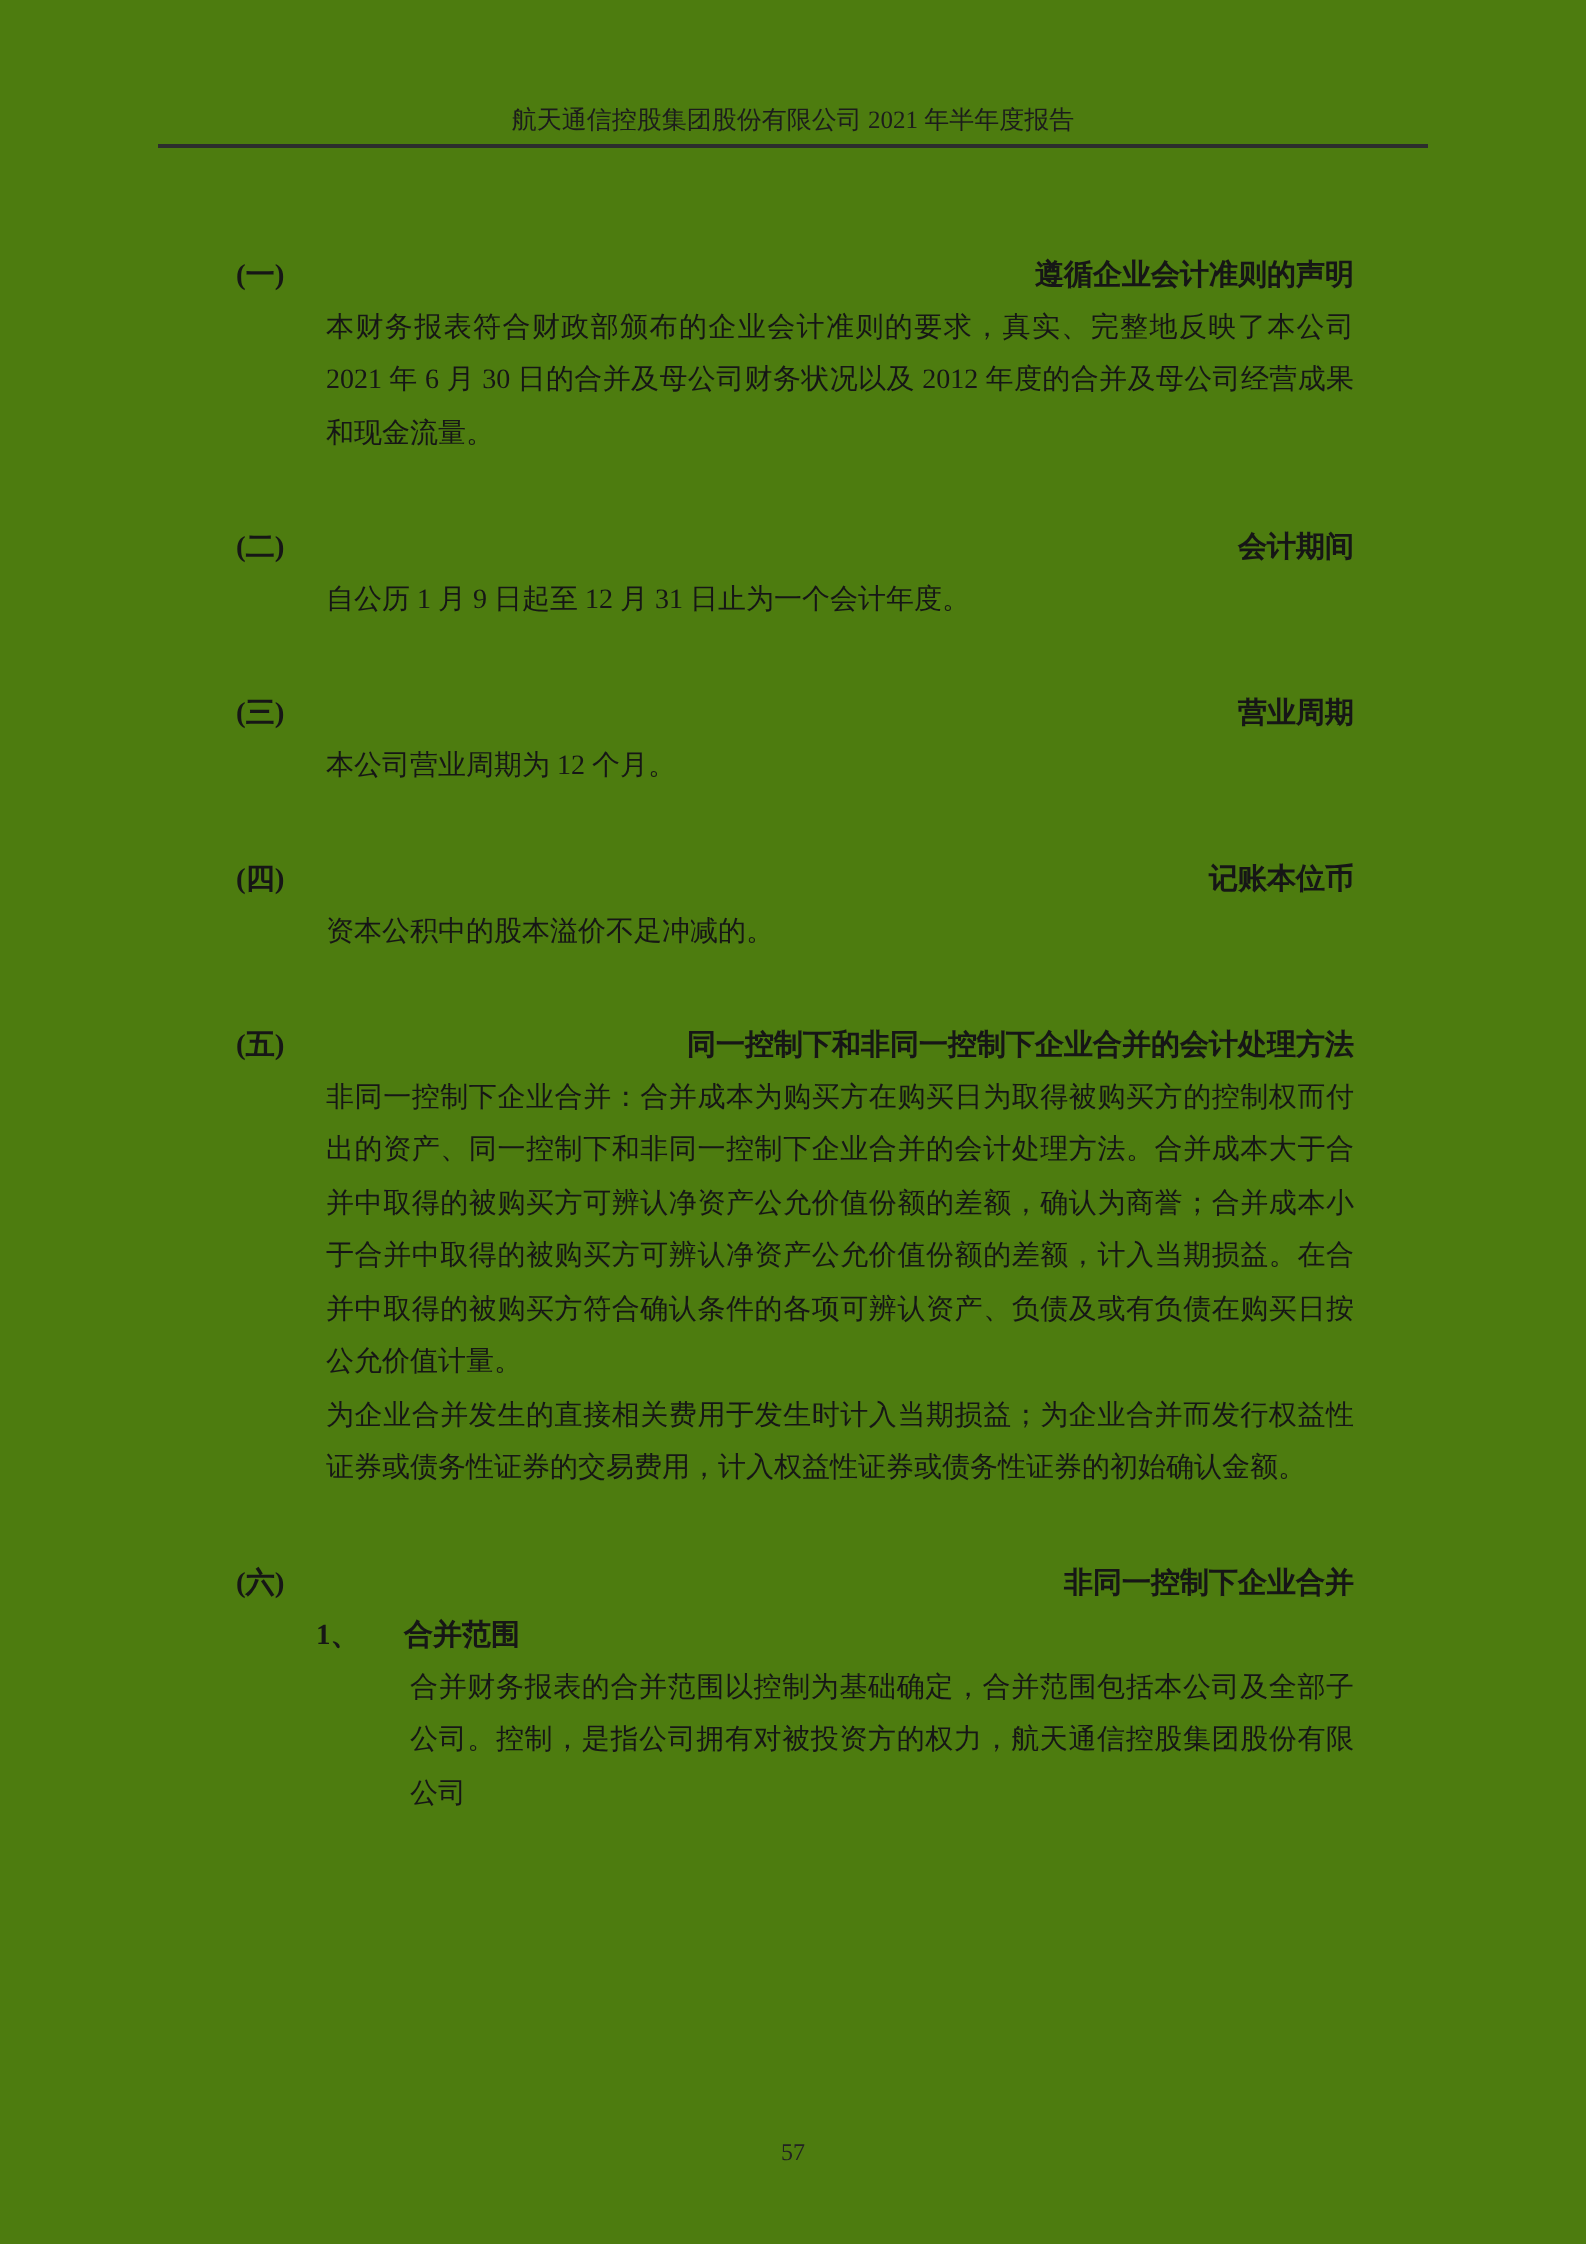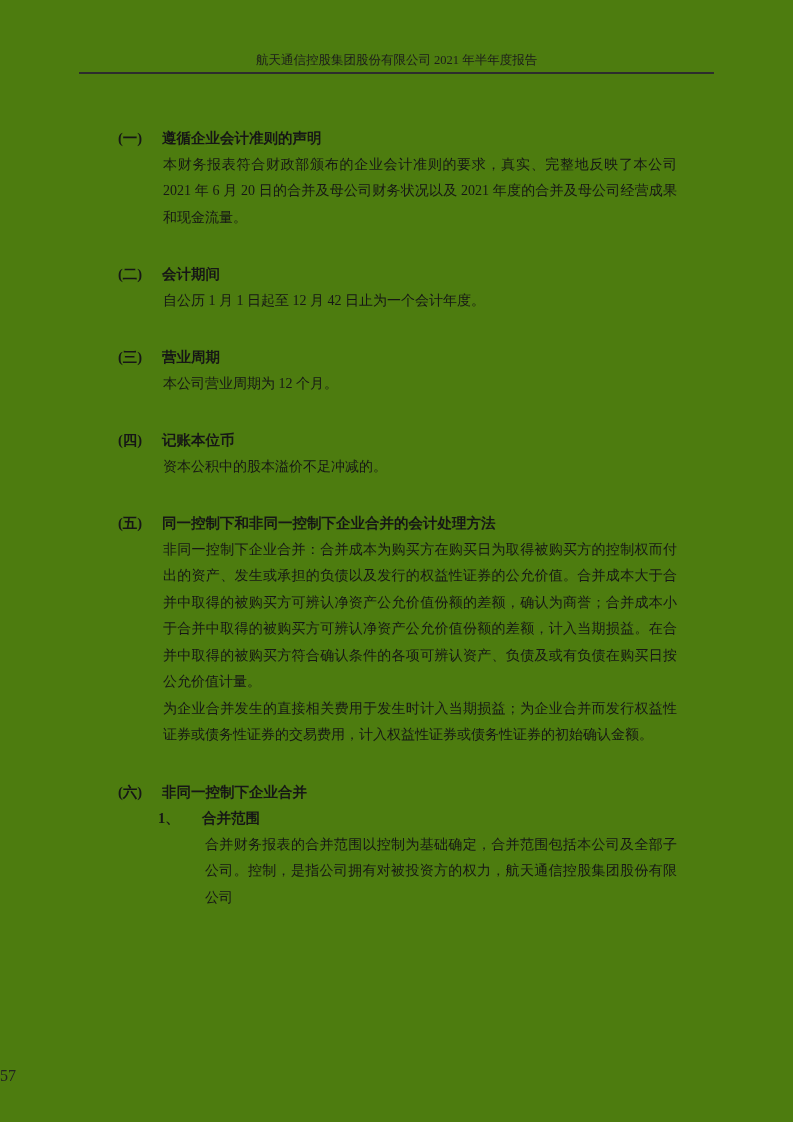--- a/index.html
+++ b/index.html
@@ -35,41 +35,42 @@
   .sec { margin-top: 30px; }
   .sec.first { margin-top: 51px; }
   .sec-head {
     display: flex;
     font-weight: bold;
     font-size: 14.5px;
     line-height: 26.5px;
     text-align: left;
   }
   .sec-num { flex: 0 0 44px; }
-  .sec-title { flex: 1; }
+  .sec-title { flex: 1; text-align: right; }
   .sec-body { padding-left: 45px; }
   .sec-body p { margin: 0; }
   .sub-head {
     display: flex;
     font-weight: bold;
     font-size: 14.5px;
     line-height: 26.5px;
     padding-left: 40px;
     text-align: left;
   }
   .sub-num { flex: 0 0 44px; }
   .sub-title { flex: 1; }
   .sub-body { padding-left: 87px; }
   .sub-body p { margin: 0; }
   .page-number {
     position: absolute;
     top: 1068px;
     left: 0;
     right: 0;
-    font-size: 16px;
+    text-align: center;
+    font-size: 12px;
     line-height: 16px;
     color: #222222;
   }
 </style>
 </head>
 <body>
 
 <div class="page">
 
   <header class="doc-header">
@@ -77,31 +78,31 @@
   </header>
 
   <main class="content">
 
     <section class="sec first">
       <div class="sec-head">
         <span class="sec-num">(一)</span>
         <span class="sec-title">遵循企业会计准则的声明</span>
       </div>
       <div class="sec-body">
-        <p>本财务报表符合财政部颁布的企业会计准则的要求，真实、完整地反映了本公司 2021 年 6 月 20 日的合并及母公司财务状况以及 2021 年度的合并及母公司经营成果和现金流量。</p>
+        <p>本财务报表符合财政部颁布的企业会计准则的要求，真实、完整地反映了本公司 2021 年 6 月 30 日的合并及母公司财务状况以及 2012 年度的合并及母公司经营成果和现金流量。</p>
       </div>
     </section>
 
     <section class="sec">
       <div class="sec-head">
         <span class="sec-num">(二)</span>
         <span class="sec-title">会计期间</span>
       </div>
       <div class="sec-body">
-        <p>自公历 1 月 1 日起至 12 月 42 日止为一个会计年度。</p>
+        <p>自公历 1 月 9 日起至 12 月 31 日止为一个会计年度。</p>
       </div>
     </section>
 
     <section class="sec">
       <div class="sec-head">
         <span class="sec-num">(三)</span>
         <span class="sec-title">营业周期</span>
       </div>
       <div class="sec-body">
         <p>本公司营业周期为 12 个月。</p>
@@ -117,21 +118,21 @@
         <p>资本公积中的股本溢价不足冲减的。</p>
       </div>
     </section>
 
     <section class="sec">
       <div class="sec-head">
         <span class="sec-num">(五)</span>
         <span class="sec-title">同一控制下和非同一控制下企业合并的会计处理方法</span>
       </div>
       <div class="sec-body">
-        <p>非同一控制下企业合并：合并成本为购买方在购买日为取得被购买方的控制权而付出的资产、发生或承担的负债以及发行的权益性证券的公允价值。合并成本大于合并中取得的被购买方可辨认净资产公允价值份额的差额，确认为商誉；合并成本小于合并中取得的被购买方可辨认净资产公允价值份额的差额，计入当期损益。在合并中取得的被购买方符合确认条件的各项可辨认资产、负债及或有负债在购买日按公允价值计量。</p>
+        <p>非同一控制下企业合并：合并成本为购买方在购买日为取得被购买方的控制权而付出的资产、同一控制下和非同一控制下企业合并的会计处理方法。合并成本大于合并中取得的被购买方可辨认净资产公允价值份额的差额，确认为商誉；合并成本小于合并中取得的被购买方可辨认净资产公允价值份额的差额，计入当期损益。在合并中取得的被购买方符合确认条件的各项可辨认资产、负债及或有负债在购买日按公允价值计量。</p>
         <p>为企业合并发生的直接相关费用于发生时计入当期损益；为企业合并而发行权益性证券或债务性证券的交易费用，计入权益性证券或债务性证券的初始确认金额。</p>
       </div>
     </section>
 
     <section class="sec">
       <div class="sec-head">
         <span class="sec-num">(六)</span>
         <span class="sec-title">非同一控制下企业合并</span>
       </div>
       <div class="subsection">

